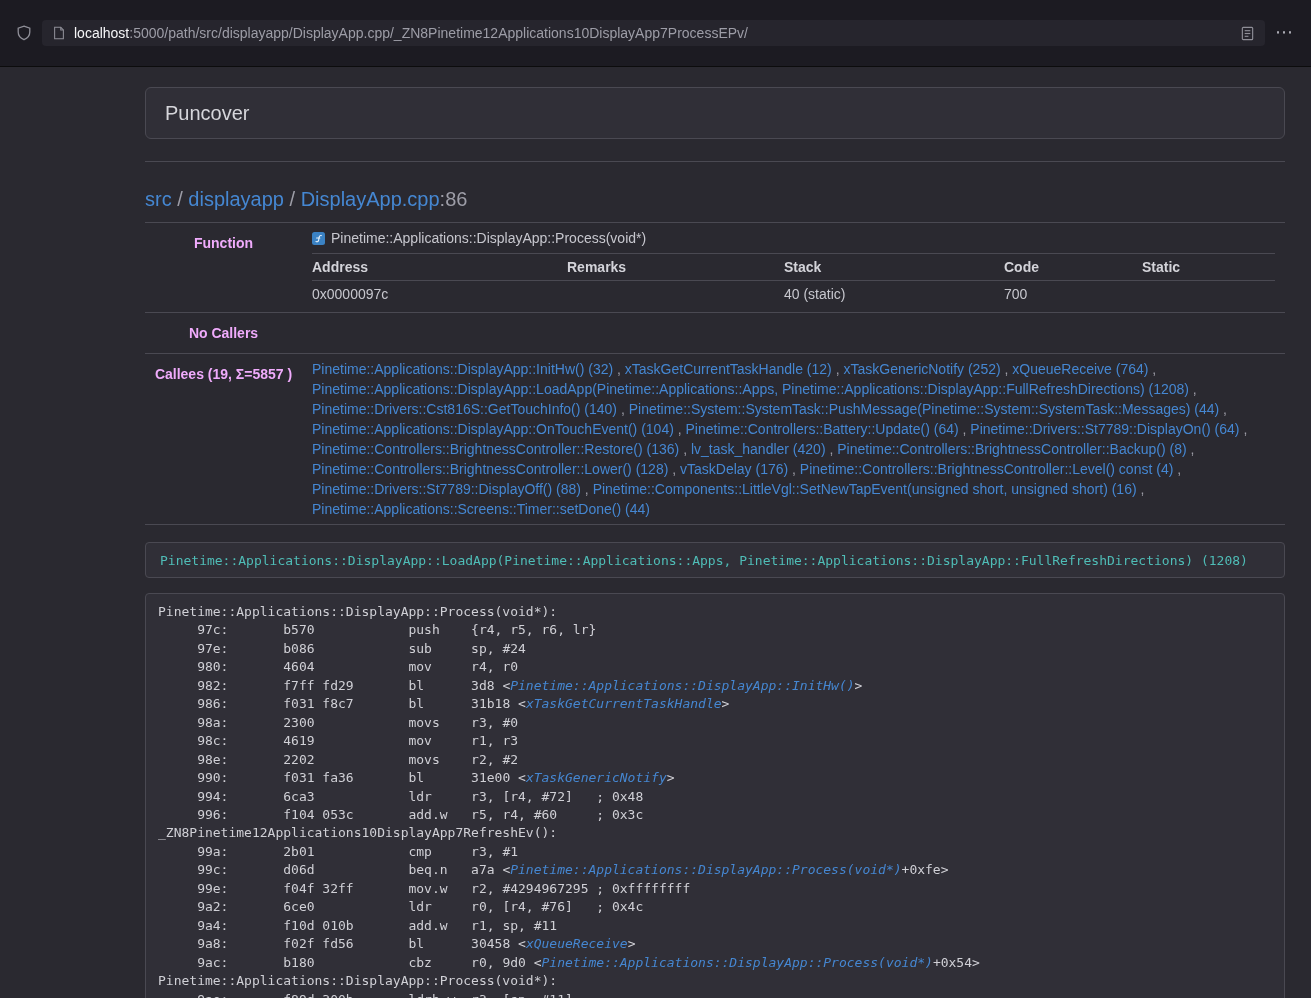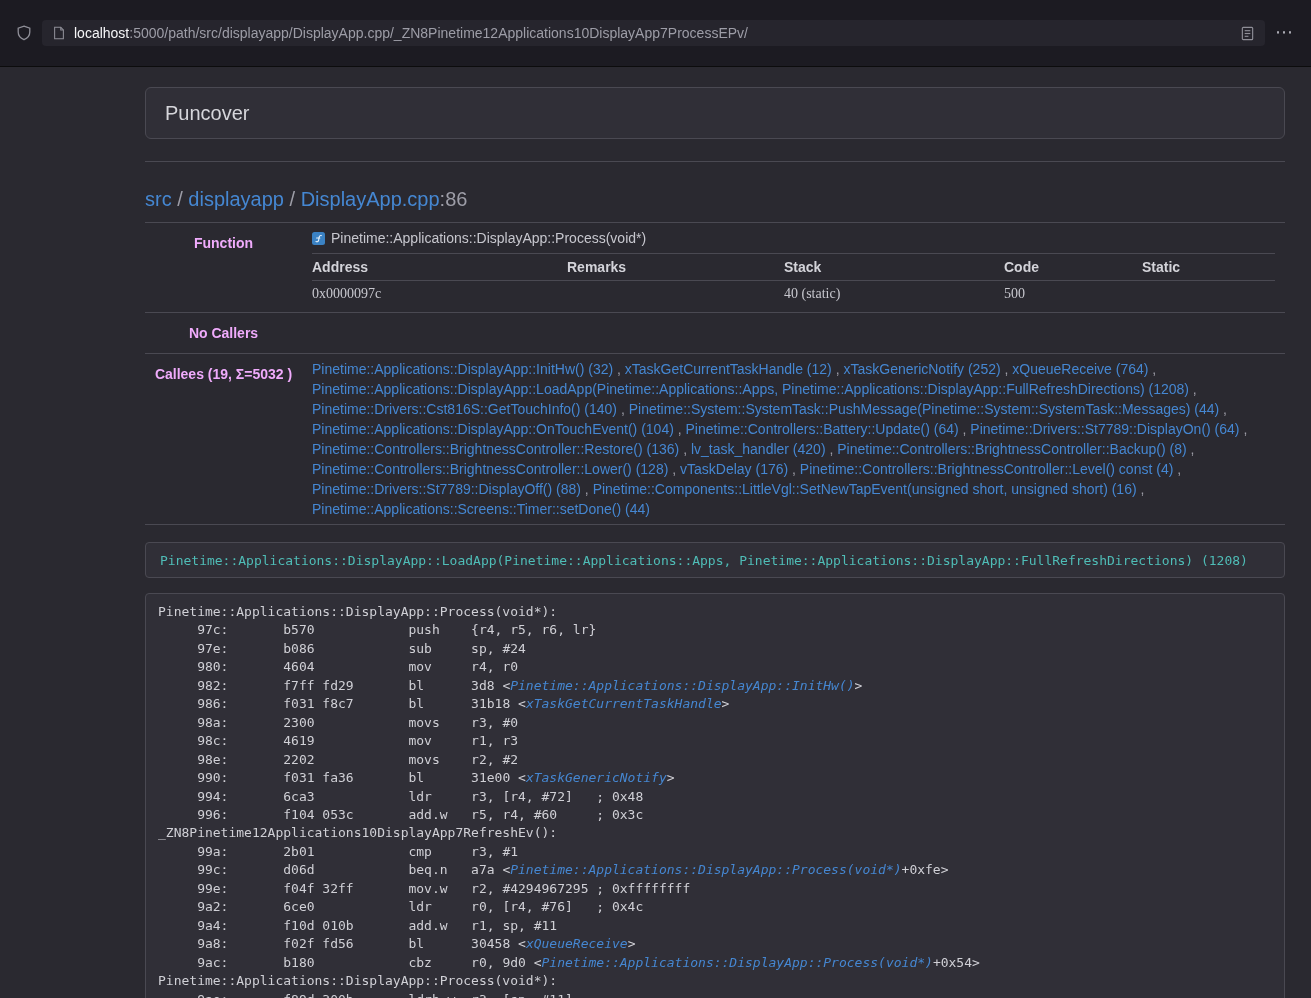--- a/index.html
+++ b/index.html
@@ -72,21 +72,21 @@
   td.fn-cell { padding:5px 10px 0 10px; }
   .fn-line { display:flex; align-items:center; gap:6px; height:20px; margin-bottom:5px; }
 
   .inner { width:100%; border-collapse:collapse; font-size:14px; }
   .inner th {
     text-align:left; font-weight:700; color:#d3d3d9;
     padding:5px 8px 5px 0;
     border-top:1px solid var(--border,#4a4952);
     border-bottom:1px solid var(--border,#4a4952);
   }
-  .inner td { padding:5px 8px 5px 0; color:var(--text,#c7c7ce);font-family:Liberation Serif, serif; }
+  .inner td { padding:5px 8px 5px 0; color:var(--text,#c7c7ce); }
 
   .callees-cell { line-height:20px; }
   .callees { margin:0; }
 
   .snippet-heading {
     margin-top:17px;
     background:var(--box-bg,#302f37);
     border:1px solid var(--border,#4a4952);
     border-radius:4px; padding:8px 14px;
   }
@@ -174,33 +174,33 @@
                 <th>Address</th>
                 <th>Remarks</th>
                 <th>Stack</th>
                 <th>Code</th>
                 <th>Static</th>
               </tr>
               <tr>
                 <td>0x0000097c</td>
                 <td></td>
                 <td>40 (static)</td>
-                <td>500</td>
+                <td>700</td>
                 <td></td>
               </tr>
             </tbody>
           </table>
         </td>
       </tr>
       <tr>
         <th>No Callers</th>
         <td></td>
       </tr>
       <tr>
-        <th>Callees (19, Σ=5032 )</th>
+        <th>Callees (19, Σ=5857 )</th>
         <td class="callees-cell">
           <p class="callees"><a class="lnk" href="#">Pinetime::Applications::DisplayApp::InitHw() (32)</a><span class="sep"> , </span><a class="lnk" href="#">xTaskGetCurrentTaskHandle (12)</a><span class="sep"> , </span><a class="lnk" href="#">xTaskGenericNotify (252)</a><span class="sep"> , </span><a class="lnk" href="#">xQueueReceive (764)</a><span class="sep"> , </span><a class="lnk" href="#">Pinetime::Applications::DisplayApp::LoadApp(Pinetime::Applications::Apps, Pinetime::Applications::DisplayApp::FullRefreshDirections) (1208)</a><span class="sep"> , </span><a class="lnk" href="#">Pinetime::Drivers::Cst816S::GetTouchInfo() (140)</a><span class="sep"> , </span><a class="lnk" href="#">Pinetime::System::SystemTask::PushMessage(Pinetime::System::SystemTask::Messages) (44)</a><span class="sep"> , </span><a class="lnk" href="#">Pinetime::Applications::DisplayApp::OnTouchEvent() (104)</a><span class="sep"> , </span><a class="lnk" href="#">Pinetime::Controllers::Battery::Update() (64)</a><span class="sep"> , </span><a class="lnk" href="#">Pinetime::Drivers::St7789::DisplayOn() (64)</a><span class="sep"> , </span><a class="lnk" href="#">Pinetime::Controllers::BrightnessController::Restore() (136)</a><span class="sep"> , </span><a class="lnk" href="#">lv_task_handler (420)</a><span class="sep"> , </span><a class="lnk" href="#">Pinetime::Controllers::BrightnessController::Backup() (8)</a><span class="sep"> , </span><a class="lnk" href="#">Pinetime::Controllers::BrightnessController::Lower() (128)</a><span class="sep"> , </span><a class="lnk" href="#">vTaskDelay (176)</a><span class="sep"> , </span><a class="lnk" href="#">Pinetime::Controllers::BrightnessController::Level() const (4)</a><span class="sep"> , </span><a class="lnk" href="#">Pinetime::Drivers::St7789::DisplayOff() (88)</a><span class="sep"> , </span><a class="lnk" href="#">Pinetime::Components::LittleVgl::SetNewTapEvent(unsigned short, unsigned short) (16)</a><span class="sep"> , </span><a class="lnk" href="#">Pinetime::Applications::Screens::Timer::setDone() (44)</a></p>
         </td>
       </tr>
     </tbody>
   </table>
 
   <div class="snippet-heading">
     <a class="lnk"><code>Pinetime::Applications::DisplayApp::LoadApp(Pinetime::Applications::Apps, Pinetime::Applications::DisplayApp::FullRefreshDirections) (1208)</code></a>
   </div>

